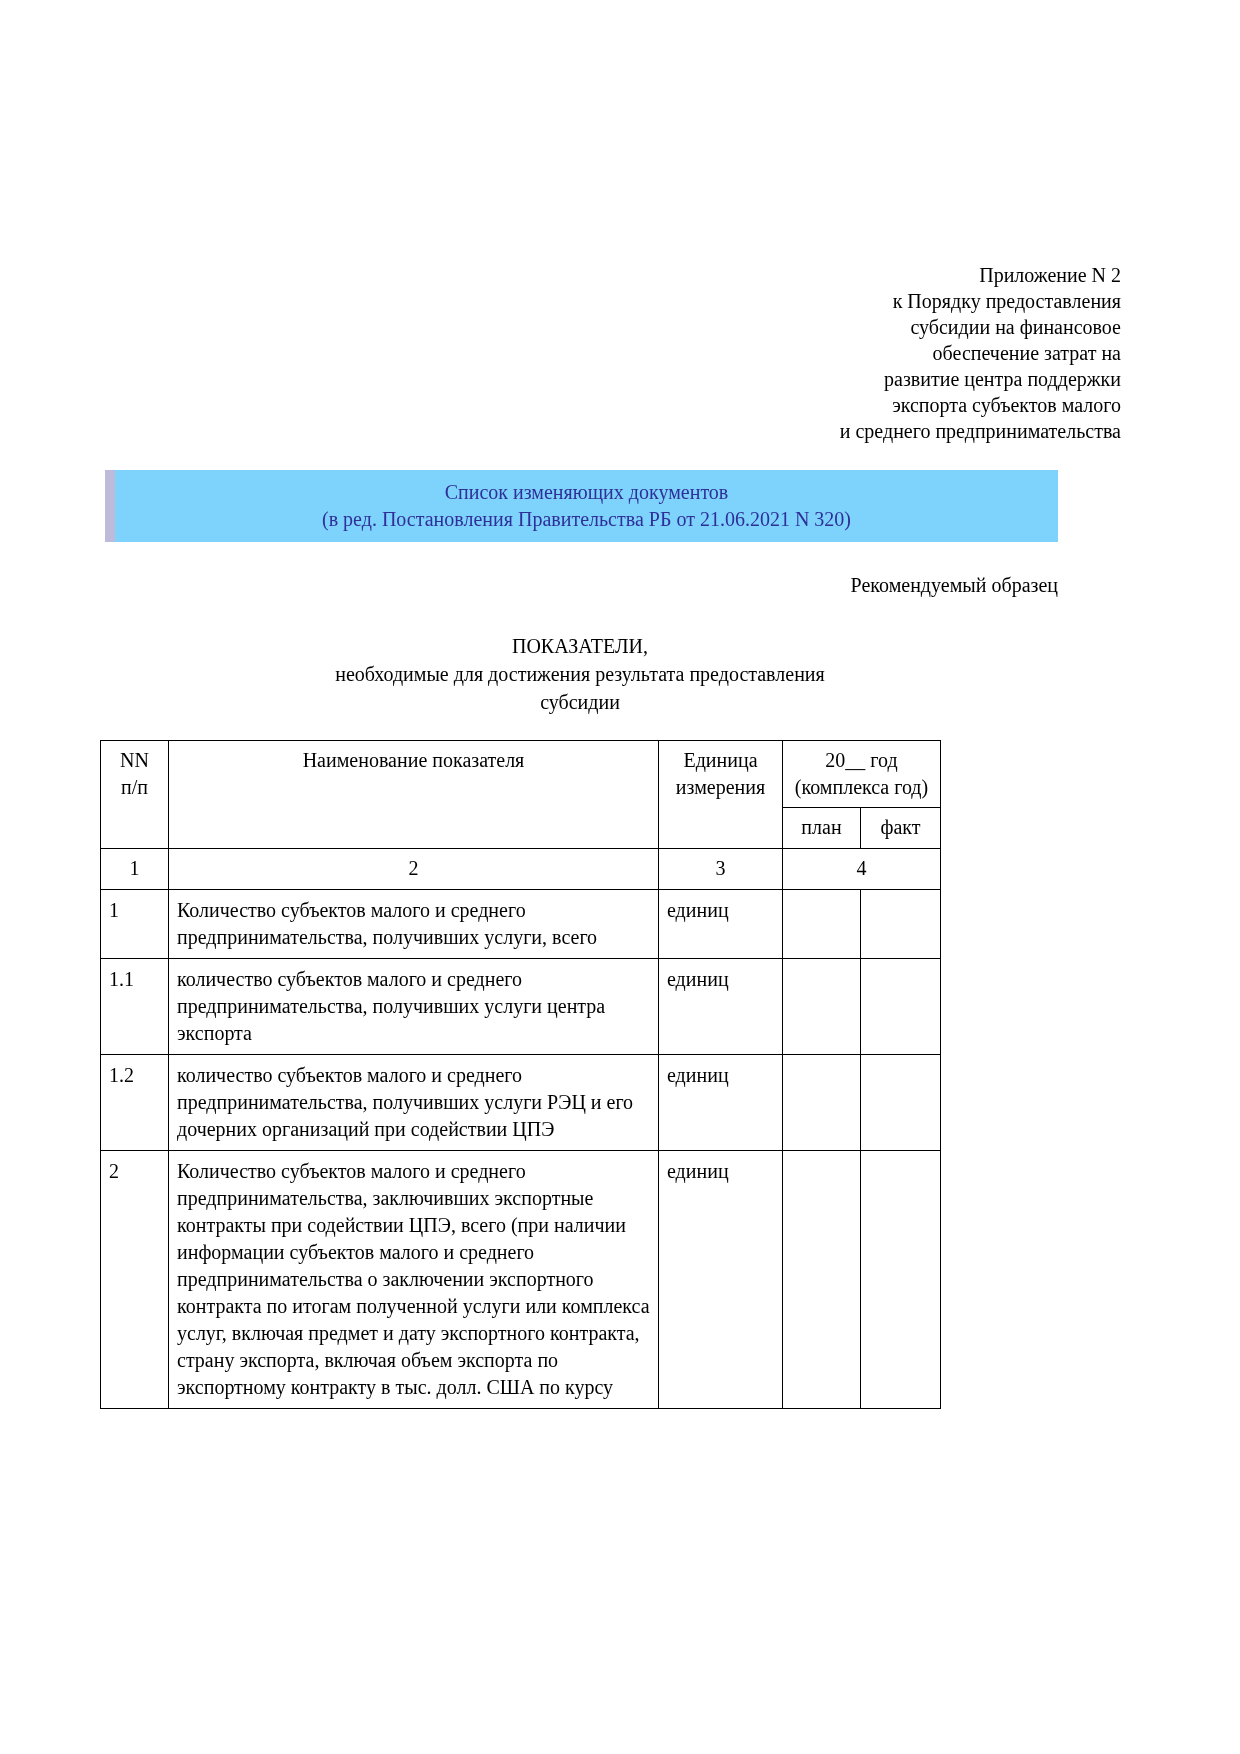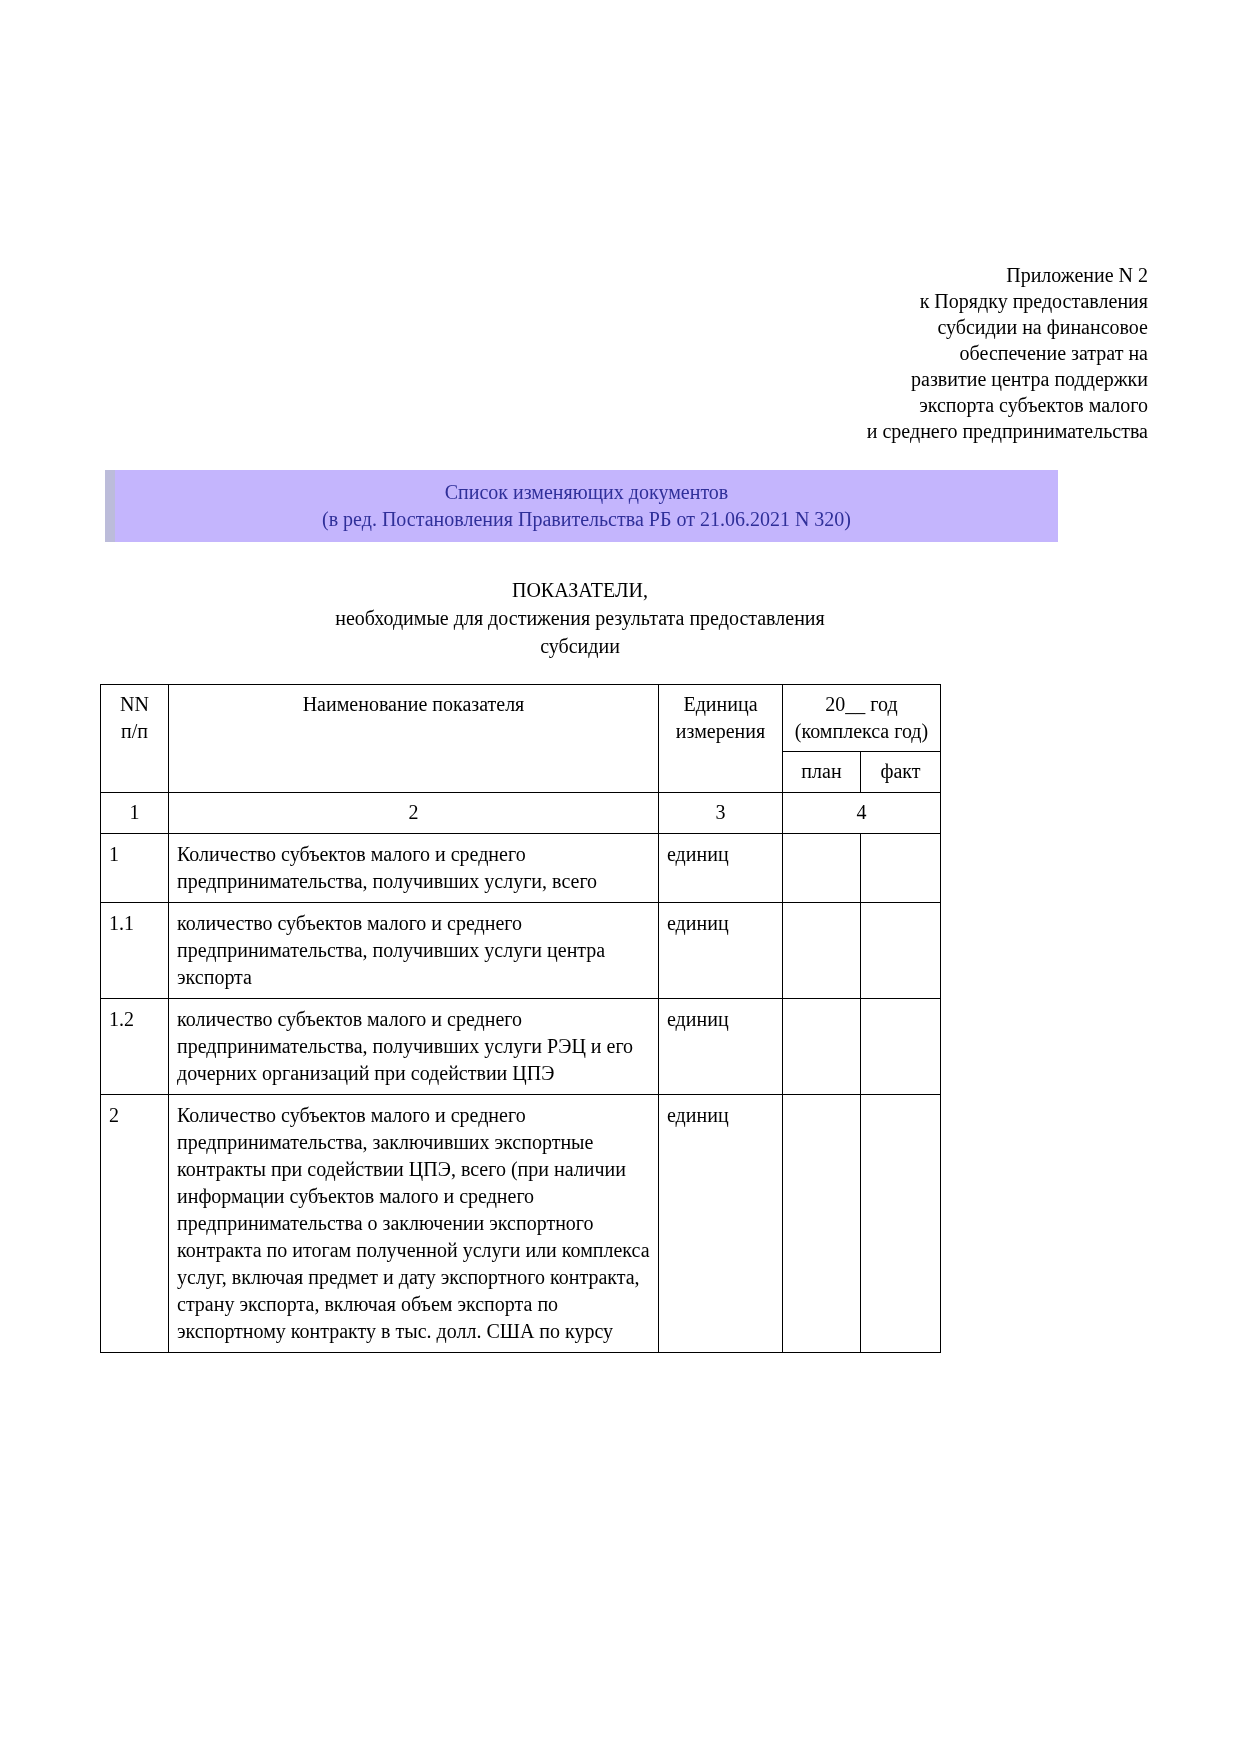--- a/index.html
+++ b/index.html
@@ -17,30 +17,30 @@
     overflow: hidden;
   }
   .page {
     position: relative;
     width: 1240px;
     height: 1754px;
   }
   
   .appendix {
     padding-top: 262px;
-    padding-right: 92px;
+    padding-right: 119px;
     text-align: right;
     line-height: 26px;
   }
   
   .amend-box {
     margin-top: 26px;
     margin-left: 105px;
     width: 953px;
-    background: #c4b5fd;
+    background: #7dd3fc;
     display: flex;
     box-sizing: border-box;
   }
   .amend-accent {
     width: 10px;
     background: #bcbcda;
     flex: 0 0 10px;
   }
   .amend-content {
     flex: 1;
@@ -118,20 +118,21 @@
   </div>
 
   <div class="amend-box">
     <div class="amend-accent"></div>
     <div class="amend-content">
       <div>Список изменяющих документов</div>
       <div>(в ред. Постановления Правительства РБ от 21.06.2021 N 320)</div>
     </div>
   </div>
 
+  <div class="sample">Рекомендуемый образец</div>
 
   <div class="title">
     <div>ПОКАЗАТЕЛИ,</div>
     <div>необходимые для достижения результата предоставления</div>
     <div>субсидии</div>
   </div>
 
   <table class="indicators">
     <colgroup>
       <col class="c-nn">

